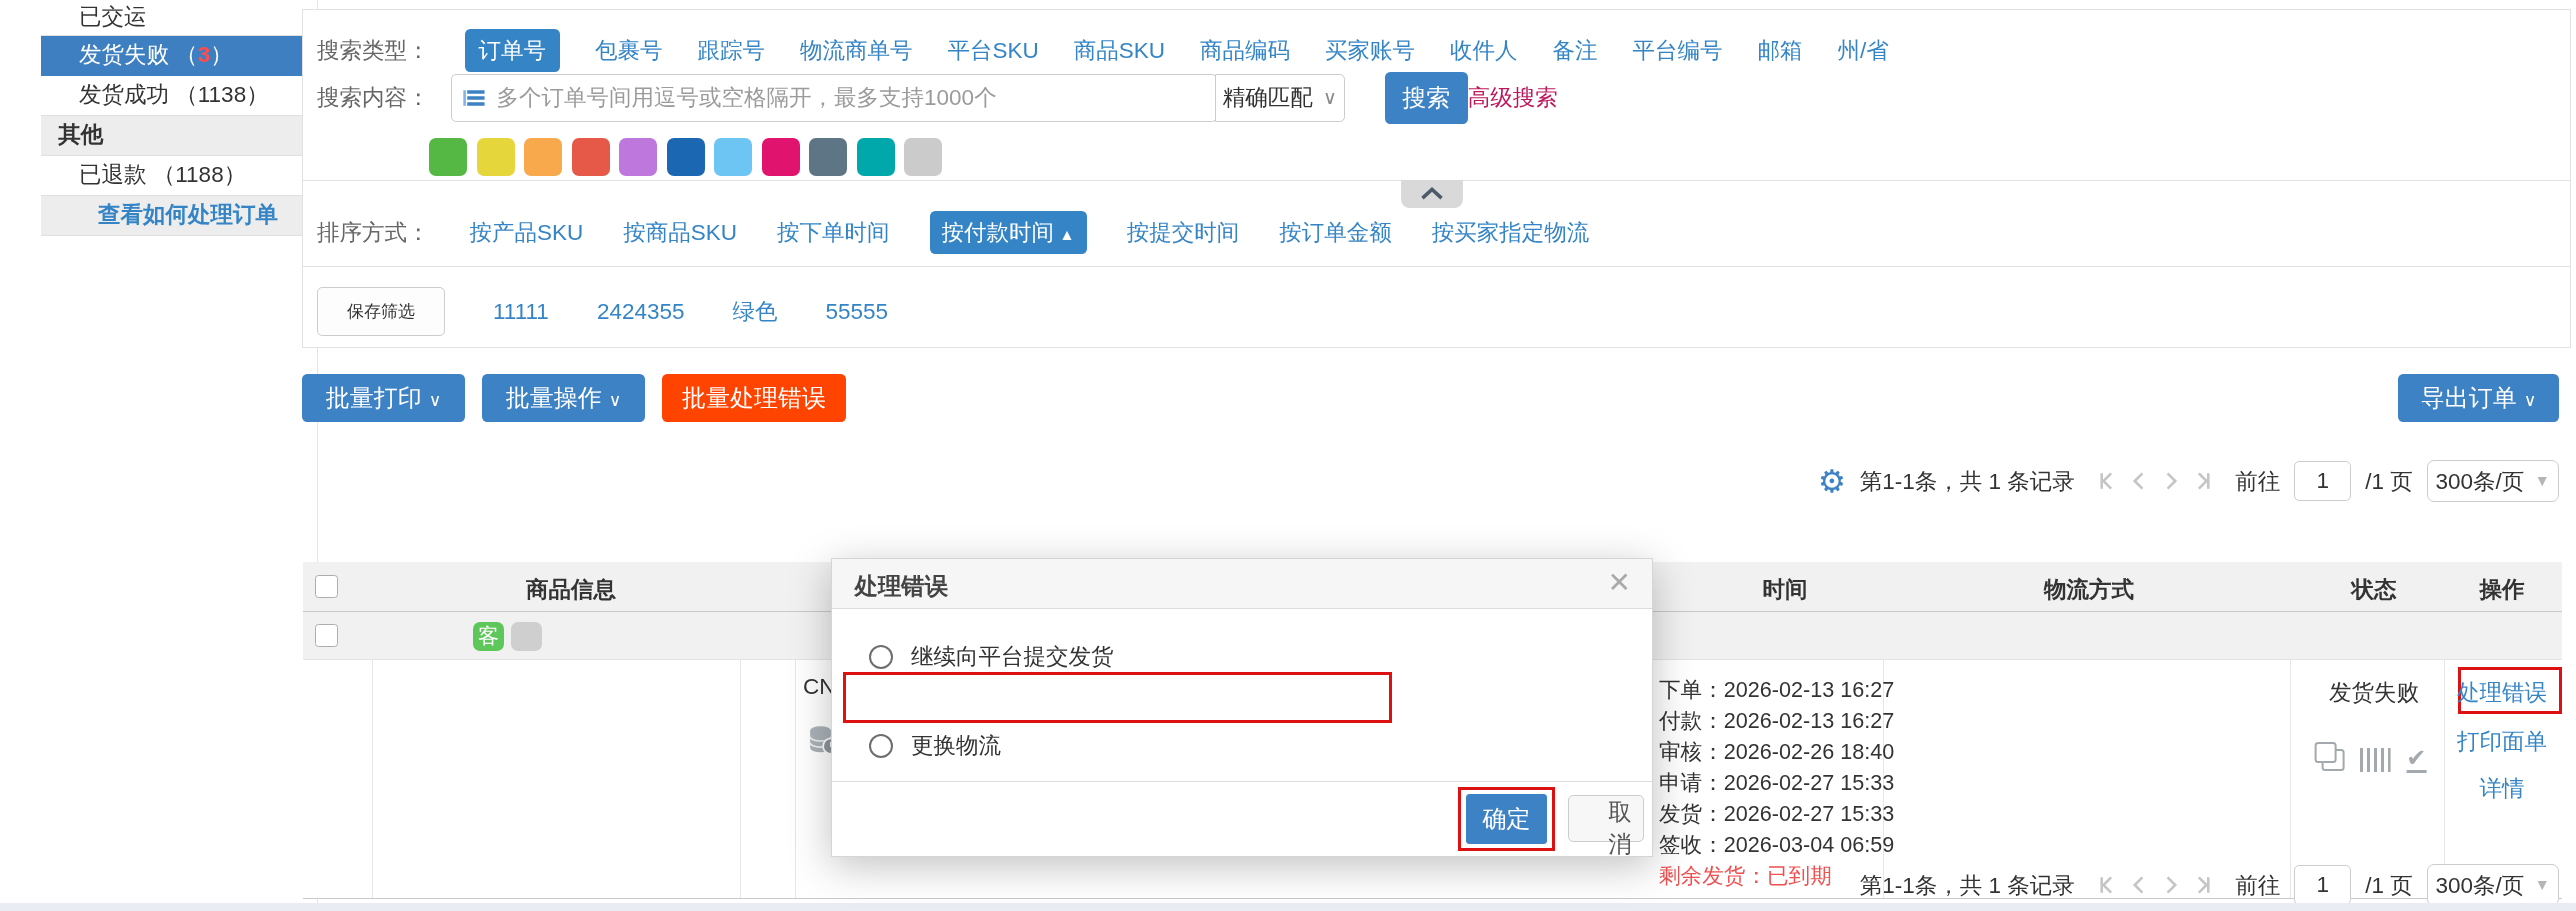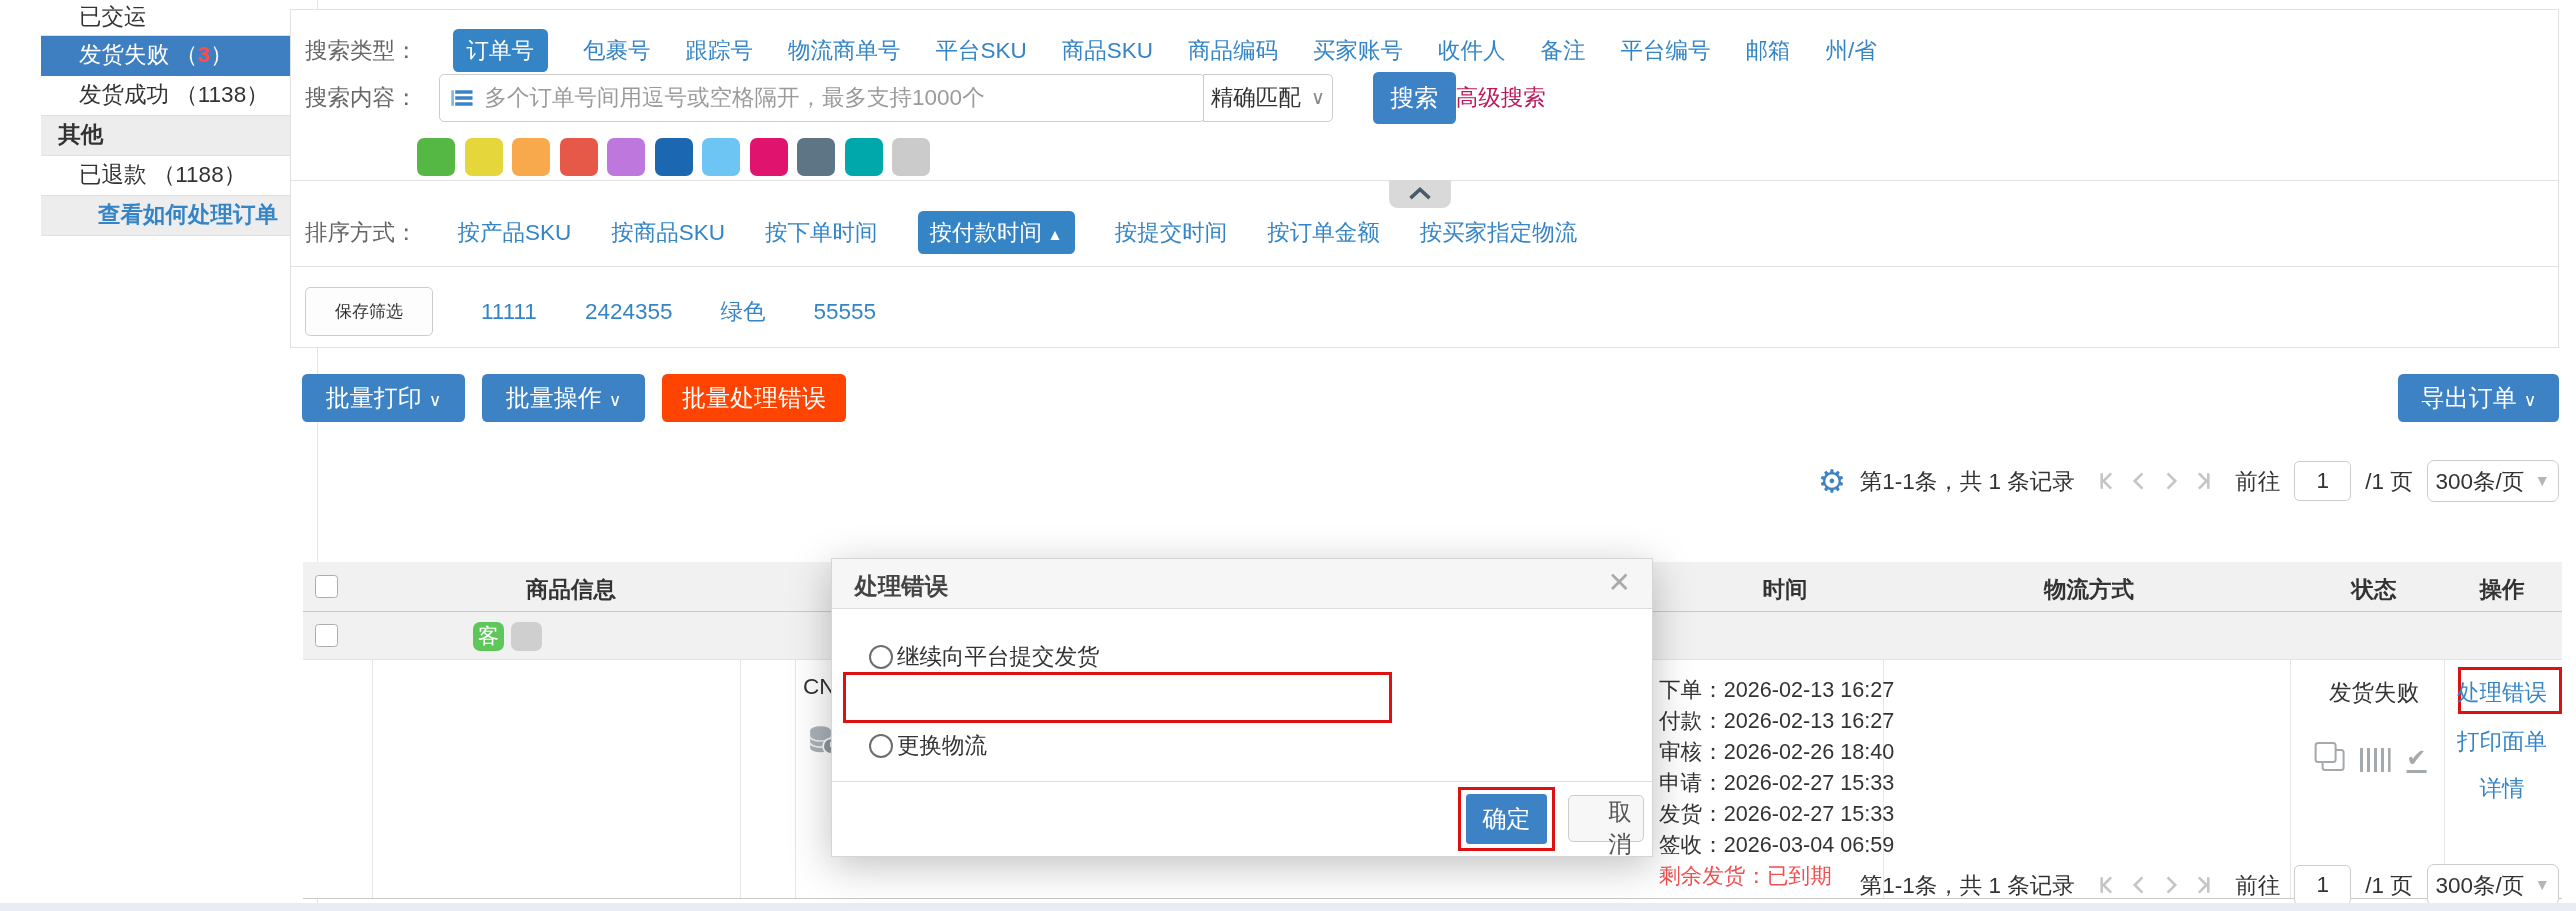--- a/index.html
+++ b/index.html
@@ -11,21 +11,21 @@
   
   #sidebar { left:0; top:0; width:277px; height:911px; border-right:1.7px solid #e4e4e4; background:#fff;margin-left:41px; }
   .side-item { height:40px; line-height:38px; padding-left:38px; border-bottom:0.9px solid #e0e0e0; font-size:22.5px; cursor:pointer; white-space:nowrap; }
   .side-item.first { height:36px; line-height:33px; }
   .side-item.selected { background:#3d7fc1; color:#fff; border-bottom:0.9px solid #3d7fc1; }
   .side-item.selected .cnt-num { color:#ff4d4d; font-weight:bold; }
   .side-item.group { background:#ededed; font-weight:bold; padding-left:17.3px; }
   .side-item.helplink { background:#ededed; color:#3585c6; font-weight:bold; padding-left:57px; }
 
   
-  #search-panel { left:290px; top:8.7px; width:2269px; height:339px; border:1.7px solid #e2e2e2; background:#fff; }
+  #search-panel { left:302px; top:8.7px; width:2269px; height:339px; border:1.7px solid #e2e2e2; background:#fff; }
   .p-label { color:#666; }
   .row-types { left:14px; top:19px; display:flex; align-items:center; gap:35px; white-space:nowrap; }
   .chip-link { color:#3585c6; cursor:pointer; }
   .chip-on { background:#3585c6; color:#fff; padding:6px 14px; border-radius:5.2px; cursor:pointer; }
   .row-content { left:14px; top:62px; display:flex; align-items:center; }
   .inp-box { margin-left:21px; width:766px; height:48px; border:1.7px solid #ccc; border-radius:5.2px; display:flex; align-items:center; padding-left:10.4px; background:#fff; }
   .inp-box input { border:0; outline:none; font-size:22.5px; flex:1; height:42px; margin-left:8.7px; font-family:inherit; color:#333; }
   .inp-box input::placeholder { color:#9b9b9b; }
   .match-seg { width:130px; height:48px; border:1.7px solid #ccc; border-left:1.7px solid #ccc; border-radius:0 5.2px 5.2px 0; margin-left:-1.7px; display:flex; align-items:center; justify-content:center; gap:10.4px; background:#fff; cursor:pointer; }
   .match-seg .caret { color:#888; font-size:19px; }
@@ -82,21 +82,21 @@
   .ops-link { position:absolute; left:2199px; transform:translateX(-50%); color:#3585c6; cursor:pointer; white-space:nowrap; }
   .hl-box { position:absolute; border:3.5px solid #dd1111; }
   .cn-txt { position:absolute; left:500px; top:14px; }
   .ico-db { position:absolute; left:502px; top:62px; cursor:pointer; }
 
   
   #modal { left:831px; top:558px; width:822px; height:299px; background:#fff; border:0.9px solid #d5d5d5; box-shadow:0 8.7px 39px rgba(0,0,0,.25); z-index:10; }
   .m-head { position:relative; height:50px; background:#f6f6f6; border-bottom:1.7px solid #ddd; }
   .m-title { position:absolute; left:22.5px; top:11.3px; font-weight:bold; font-size:23.4px; color:#444; }
   .m-close { position:absolute; right:21px; top:7px; font-size:28px; color:#aaa; cursor:pointer; }
-  .m-opt { position:absolute; left:37px; display:flex; align-items:center; gap:4px; white-space:nowrap; cursor:pointer;justify-content:center; }
+  .m-opt { position:absolute; left:37px; display:flex; align-items:center; gap:18px; white-space:nowrap; cursor:pointer;justify-content:center; }
   .radio { width:24px; height:24px; border:2.6px solid #6e6e6e; border-radius:50%; background:#fff; flex:0 0 auto; }
   .m-foot-line { position:absolute; left:0; right:0; top:222px; border-top:1.7px solid #ddd; }
   .btn-ok { position:absolute; left:634px; top:235px; width:81px; height:50px; background:#3d82c4; color:#fff; border:0; border-radius:3.5px; font-size:24px; cursor:pointer; font-family:inherit; }
   .btn-cancel { position:absolute; left:736px; top:236px; width:76px; height:47px; background:#f7f7f7; color:#555; border:1.7px solid #ccc; border-radius:5.2px; font-size:23.4px; cursor:pointer; font-family:inherit;padding-left:28px; }
 
   .bottom-strip { left:0; right:0; bottom:0; height:7.8px; background:#e9edf3; }
 </style>
 </head>
 <body>
 

